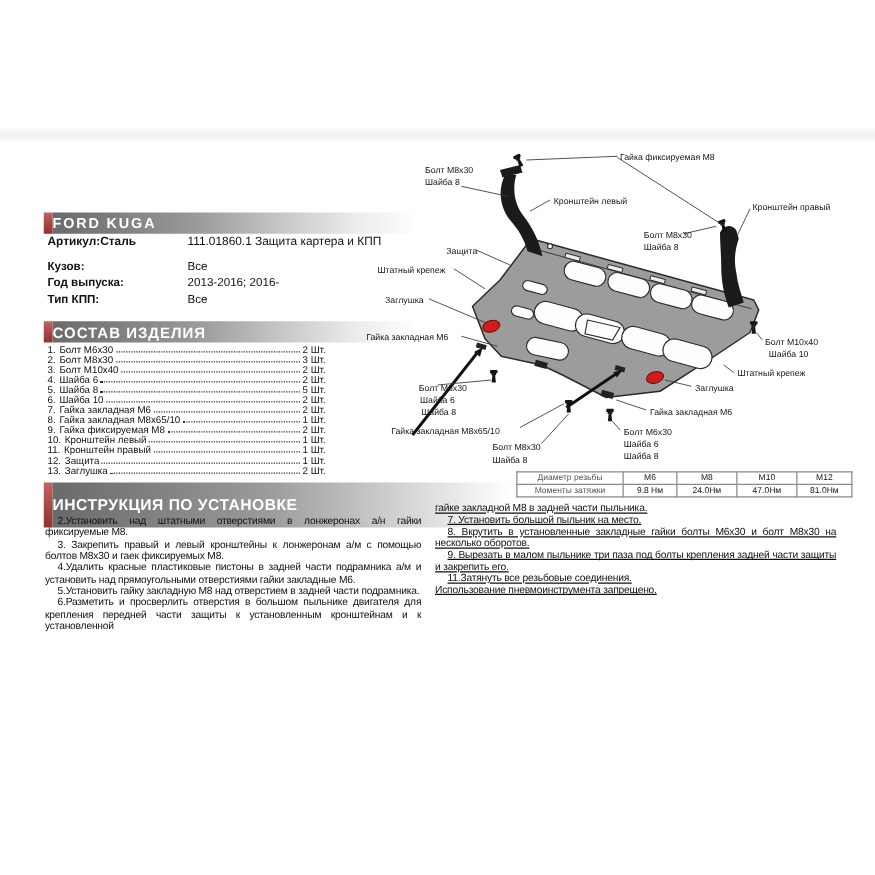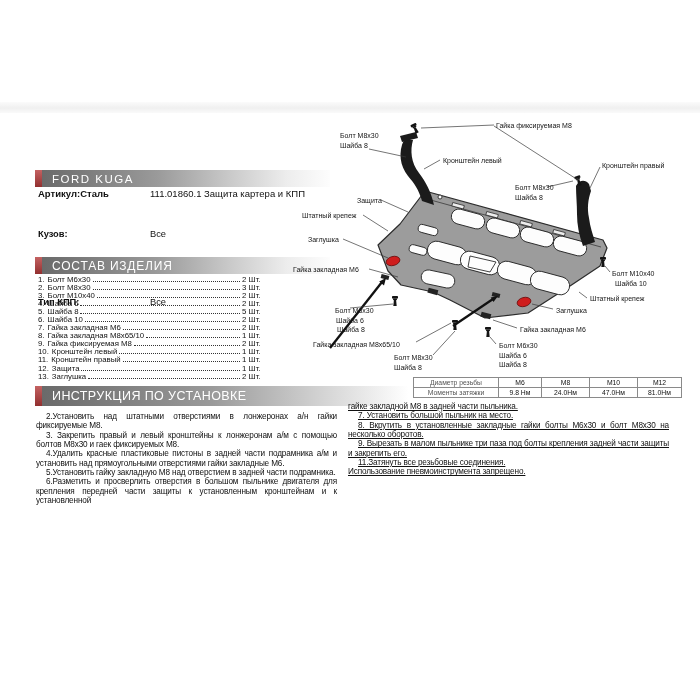--- a/index.html
+++ b/index.html
@@ -3,35 +3,35 @@
 <meta charset="utf-8">
 <style>
   html,body{margin:0;padding:0;background:#fff;}
   #sheet{position:relative;width:700px;height:700px;background:#ffffff;overflow:hidden;
          font-family:"Liberation Sans",sans-serif;color:#111;}
   .faintband{position:absolute;left:0;top:102px;width:700px;height:11px;
          background:linear-gradient(180deg,#fbfbfb,#f0f0f0 55%,#fafafa);}
   
   .hbar{position:absolute;display:flex;height:17px;}
   .hbar-red{width:7px;background:linear-gradient(180deg,#c46262,#922f2f);}
-  .hbar-body{flex:1;display:flex;align-items:center;color:#fff;font-weight:normal;
-         padding-left:10px;background:linear-gradient(90deg,#6a6a6a 0%,#9a9a9a 40%,#c9c9c9 65%,#ededed 85%,#fdfdfd 100%);}
+  .hbar-body{flex:1;display:flex;align-items:center;color:#fff;font-weight:bold;
+         background:linear-gradient(90deg,#6a6a6a 0%,#9a9a9a 40%,#c9c9c9 65%,#ededed 85%,#fdfdfd 100%);}
   #brand-bar{left:35px;top:170px;width:295px;}
   #brand-bar .hbar-body{font-size:11.5px;letter-spacing:1.5px;}
   #parts-bar{left:35px;top:257px;width:295px;text-align:center;}
   #parts-bar .hbar-body{font-size:12px;letter-spacing:0.8px;}
-  #instr-bar{left:35px;top:386px;width:385px;height:20px;}
+  #instr-bar{left:35px;top:386px;width:385px;height:36px;}
   #instr-bar .hbar-body{font-size:12.5px;letter-spacing:0.4px;
          background:linear-gradient(90deg,#6a6a6a 0%,#9a9a9a 45%,#d5d5d5 75%,#ffffff 97%);}
   
   #article-row{position:absolute;left:38px;top:188px;width:300px;font-size:9.5px;}
   #article-row b{font-weight:bold;}
   #article-row .val{position:absolute;left:112px;top:0;white-space:nowrap;}
   #specs{position:absolute;left:38px;top:207px;width:300px;font-size:9.3px;line-height:13px;}
-  .spec-row{position:relative;white-space:nowrap;margin-top:21px;}
+  .spec-row{position:relative;white-space:nowrap;}
   .spec-row .lbl{font-weight:bold;}
   .spec-row .val{position:absolute;left:112px;top:0;}
   
   #parts-list{position:absolute;left:38px;top:276px;width:234px;font-size:7.8px;line-height:8.05px;}
   .prow{display:flex;align-items:baseline;white-space:nowrap;}
   .pnum{margin-right:3px;}
   .pdots{flex:1;border-bottom:1px dotted #333;margin:0 2px 1.5px 2px;min-width:8px;}
   .pqty{width:30px;}
   
   .icol{position:absolute;font-size:8.2px;line-height:9.35px;letter-spacing:-0.15px;

